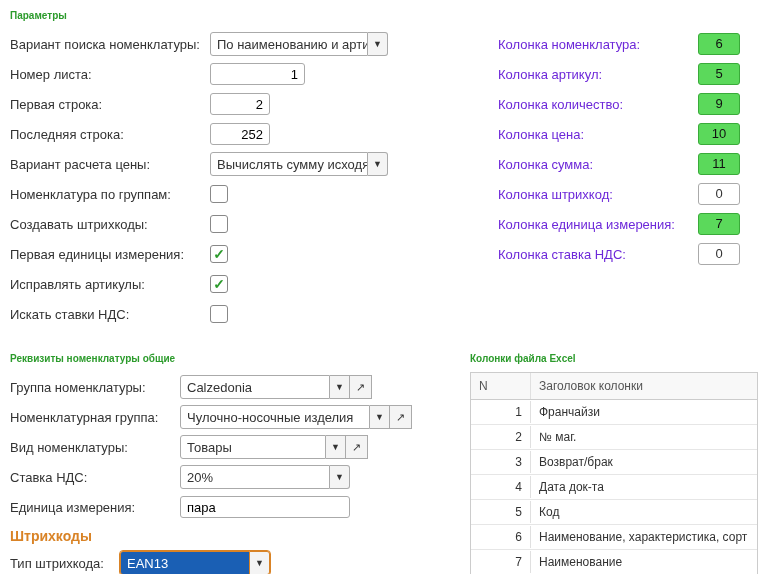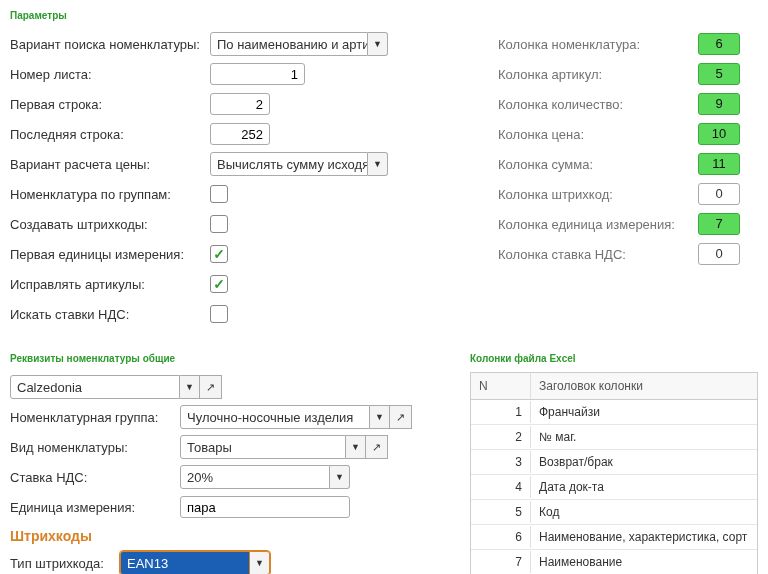--- a/index.html
+++ b/index.html
@@ -35,21 +35,21 @@
     display: flex;
     align-items: center;
     height: 30px;
   }
   .label {
     width: 200px;
     color: #333;
   }
   .label-r {
     width: 200px;
-    color: #737373;
+    color: #6d28d9;
   }
   input.text {
     border: 1px solid #aaa;
     border-radius: 3px;
     height: 22px;
     padding: 0 6px;
     font-size: 13px;
   }
   input.num {
     width: 60px;
@@ -274,40 +274,41 @@
     </div>
   </div>
 </div>
 
 <div class="bottom-grid">
   <div class="bottom-left">
 
     <h3>Реквизиты номенклатуры общие</h3>
 
     <div class="row">
-      <div class="select-wrap">
-        <div class="select-input" style="width:170px">Calzedonia</div>
+      <div class="label" style="width:170px">Группа номенклатуры:</div>
+      <div class="select-wrap">
+        <div class="select-input" style="width:150px">Calzedonia</div>
         <div class="select-btn">▼</div>
         <div class="extra-btn last">↗</div>
       </div>
     </div>
 
     <div class="row">
       <div class="label" style="width:170px">Номенклатурная группа:</div>
       <div class="select-wrap">
         <div class="select-input" style="width:190px">Чулочно-носочные изделия</div>
         <div class="select-btn">▼</div>
         <div class="extra-btn last">↗</div>
       </div>
     </div>
 
     <div class="row">
       <div class="label" style="width:170px">Вид номенклатуры:</div>
       <div class="select-wrap">
-        <div class="select-input" style="width:166px">Товары</div>
+        <div class="select-input" style="width:146px">Товары</div>
         <div class="select-btn">▼</div>
         <div class="extra-btn last">↗</div>
       </div>
     </div>
 
     <div class="row">
       <div class="label" style="width:170px">Ставка НДС:</div>
       <div class="select-wrap">
         <div class="select-input" style="width:150px">20%</div>
         <div class="select-btn last">▼</div>

